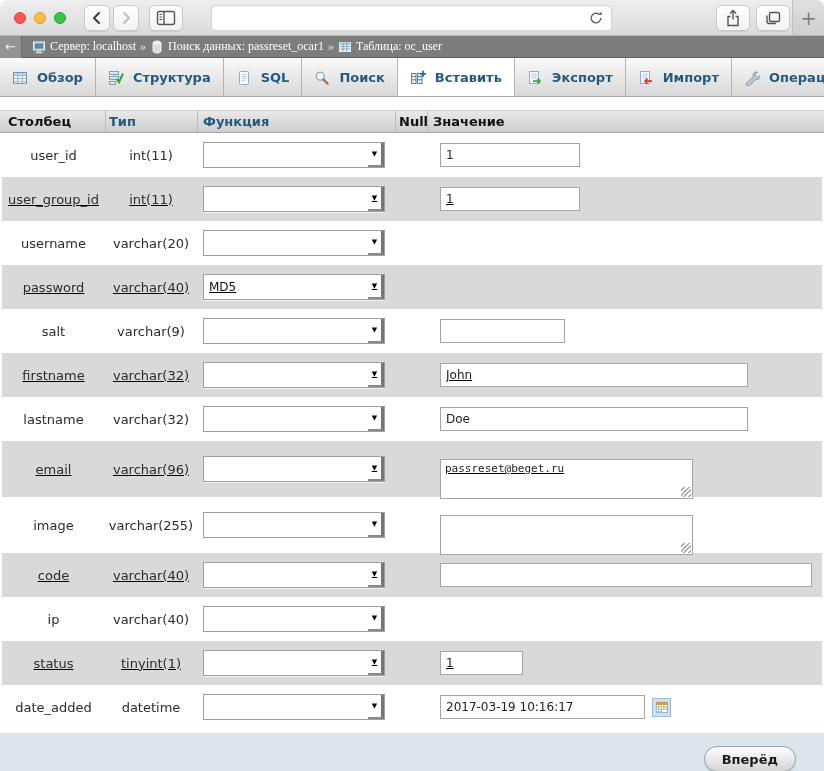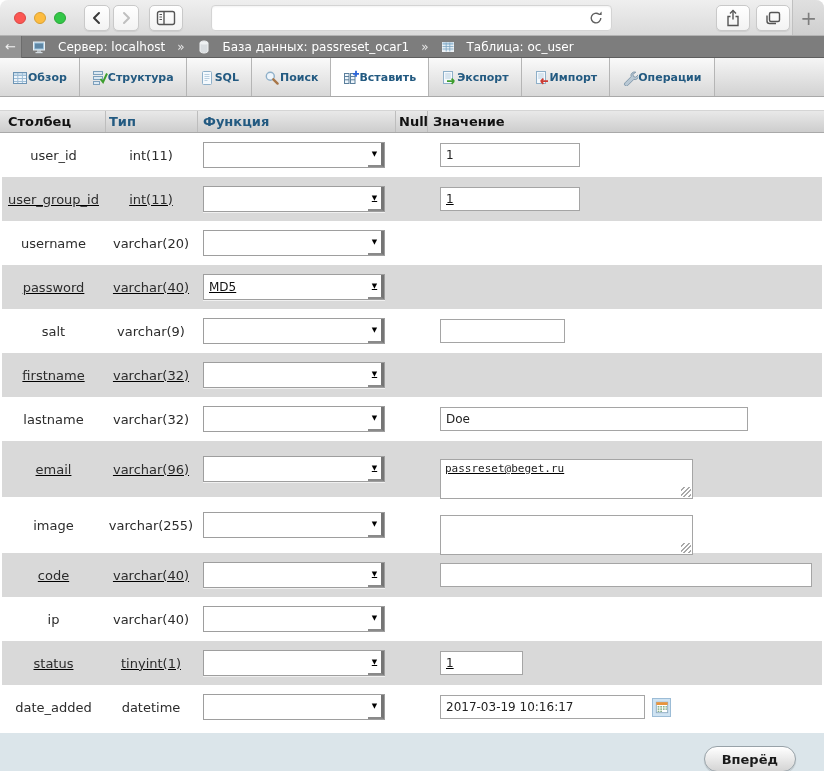--- a/index.html
+++ b/index.html
@@ -34,31 +34,31 @@
     background:linear-gradient(#e0e0e0,#cfcfcf); border-left:1px solid #c0c0c0;
     border-radius:0 8px 0 0; display:flex; align-items:center; justify-content:center;
     color:#7e7e7e; font-size:20px; cursor:pointer; }
   .icon16 svg, .reload svg { display:block; }
 
   
   .crumbbar { height:22px; flex:none; background:#7d7d7d; display:flex; align-items:center;
     color:#fff; font-size:12px; border-bottom:1px solid #5e5e5e; }
   .bc-back { width:22px; height:22px; flex:none; background:#949494; border-right:1px solid #6c6c6c;
     display:flex; align-items:center; justify-content:center; color:#f2f2f2; font-size:13px; cursor:pointer; }
-  .bc-items { display:flex; gap:12px; margin-left:10px; white-space:nowrap; }
+  .bc-items { display:flex; align-items:center; gap:4px; margin-left:10px; white-space:nowrap;font-family:Liberation Serif, serif; }
   .bc-icon { width:14px; height:14px; flex:none; }
   .bc-icon svg { display:block; }
   .bc-link { cursor:pointer; }
   .bc-sep { color:#e8e8e8; }
 
   
   .tabbar { height:39px; flex:none; display:flex; overflow:hidden;
     background:linear-gradient(#f5f5f5,#d2d2d2); border-bottom:1px solid #a9a9a9; }
-  .tab { flex:none; display:flex; align-items:center; padding:0 12px;
-    border-right:1px solid #b5b5b5; font-weight:bold; font-size:11px; color:#235a81;
+  .tab { flex:none; display:flex; align-items:center; gap:9px; padding:0 12px;
+    border-right:1px solid #b5b5b5; font-weight:bold; font-size:13px; color:#235a81;
     background:linear-gradient(#fafafa,#d7d7d7); cursor:pointer; height:39px; }
   .tab.active { background:#fff; position:relative; z-index:1; box-shadow:0 1px 0 0 #fff; }
   .tab-icon { width:16px; height:16px; flex:none; }
   .tab-icon svg { display:block; }
 
   
   .content { flex:1; background:#fff; padding-top:13px; display:flex; flex-direction:column; }
   .thead { height:23px; flex:none; display:flex; align-items:center;
     background:linear-gradient(#e9e9e9,#cdcdcd); border-top:1px solid #d5d5d5;
     border-bottom:1px solid #a9a9a9; font-weight:bold; font-size:13px; color:#111; }
@@ -185,21 +185,21 @@
           </svg>
         </span>
         <span class="bc-link">Сервер: localhost</span>
         <span class="bc-sep">»</span>
         <span class="bc-icon">
           <svg width="14" height="14" viewBox="0 0 14 14">
             <path d="M3 3c0-1.1 1.8-2 4-2s4 .9 4 2v8c0 1.1-1.8 2-4 2s-4-.9-4-2z" fill="#d9dde0" stroke="#f1f3f4"></path>
             <ellipse cx="7" cy="3" rx="4" ry="1.5" fill="#eff1f2"></ellipse>
           </svg>
         </span>
-        <span class="bc-link">База данных: passreset_ocar1</span>
+        <span class="bc-link">Поиск данных: passreset_ocar1</span>
         <span class="bc-sep">»</span>
         <span class="bc-icon">
           <svg width="14" height="14" viewBox="0 0 14 14">
             <rect x="1.5" y="2.5" width="11" height="9" fill="#e3edf4" stroke="#eef3f7"></rect>
             <rect x="1.5" y="2.5" width="11" height="2.2" fill="#9fc0d8"></rect>
             <path d="M1.5 6.5h11M1.5 9h11M5.2 2.5v9M8.8 2.5v9" stroke="#7ba3c0" stroke-width="0.8" fill="none"></path>
           </svg>
         </span>
         <span class="bc-link">Таблица: oc_user</span>
       </div>
@@ -363,20 +363,23 @@
         <div class="row shade">
           <div class="cell cell-name">firstname</div>
           <div class="cell cell-type">varchar(32)</div>
           <div class="cell cell-func">
             <div class="pma-select">
               <span class="sel-text"></span>
               <span class="sel-caret">▼</span>
             </div>
           </div>
           <div class="cell cell-null"></div>
+          <div class="cell cell-value">
+            <input class="val-input" type="text" value="John" style="width: 308px;">
+          </div>
         </div>
         <div class="row">
           <div class="cell cell-name">lastname</div>
           <div class="cell cell-type">varchar(32)</div>
           <div class="cell cell-func">
             <div class="pma-select">
               <span class="sel-text"></span>
               <span class="sel-caret">▼</span>
             </div>
           </div>

